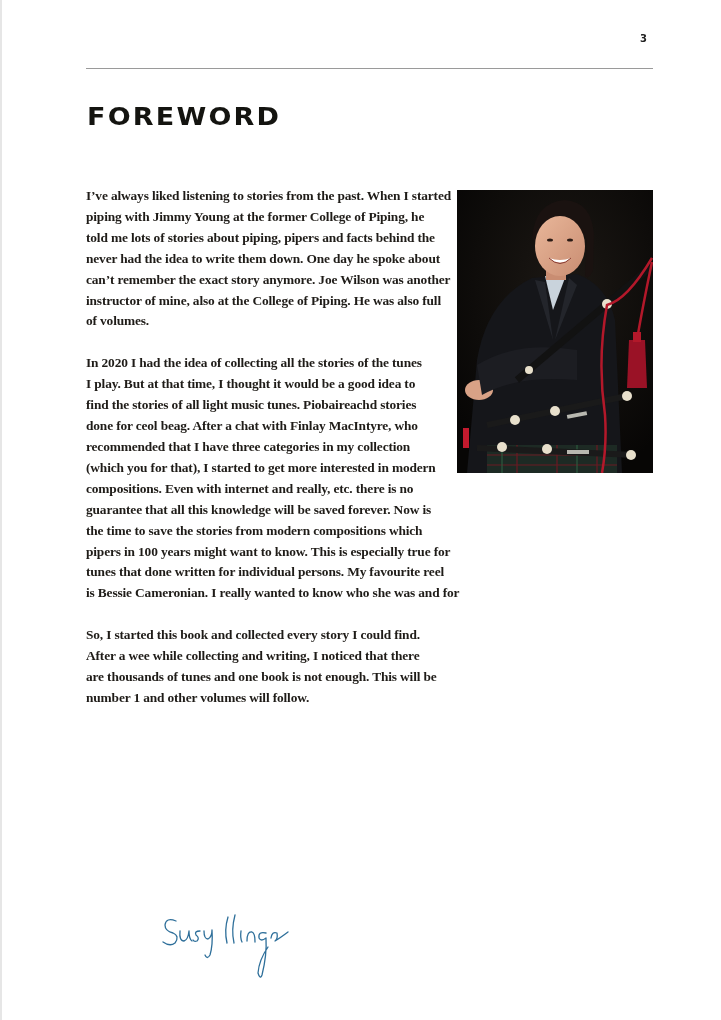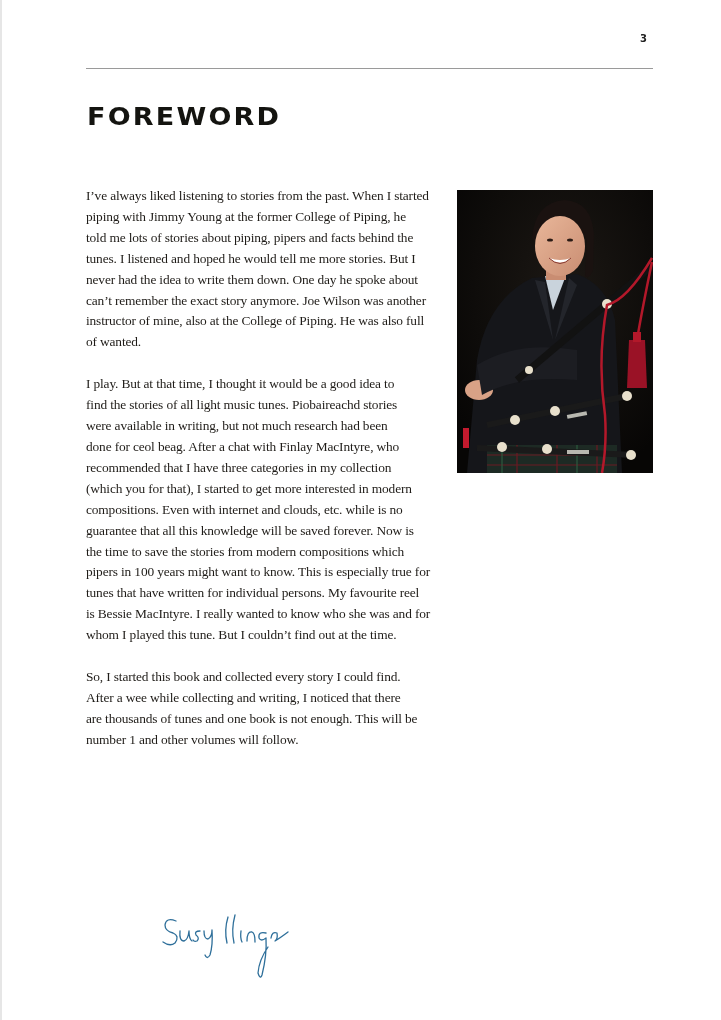--- a/index.html
+++ b/index.html
@@ -56,20 +56,21 @@
       top: 186px;
       left: 86px;
       width: 350px;
     }
     .para {
       margin: 0 0 21px 0;
       font-size: 13.4px;
       line-height: 20.9px;
       letter-spacing: -0.15px;
       white-space: nowrap;
+      font-weight: bold;
     }
     .para .line { display: block; }
     .photo {
       position: absolute;
       top: 190px;
       left: 457px;
       width: 196px;
       height: 283px;
       background: #0b0908;
       overflow: hidden;
@@ -91,40 +92,38 @@
 
 <div class="rule"></div>
 
 <h1 class="title">FOREWORD</h1>
 
 <div class="body-text">
   <p class="para">
     <span class="line">I’ve always liked listening to stories from the past. When I started</span>
     <span class="line">piping with Jimmy Young at the former College of Piping, he</span>
     <span class="line">told me lots of stories about piping, pipers and facts behind the</span>
-    <span class="line">tunes. I listened and hoped he would tell me more stories. But I</span>
     <span class="line">never had the idea to write them down. One day he spoke about</span>
     <span class="line">can’t remember the exact story anymore. Joe Wilson was another</span>
     <span class="line">instructor of mine, also at the College of Piping. He was also full</span>
-    <span class="line">of wanted.</span>
+    <span class="line">of volumes.</span>
   </p>
   <p class="para">
+    <span class="line">In 2020 I had the idea of collecting all the stories of the tunes</span>
     <span class="line">I play. But at that time, I thought it would be a good idea to</span>
     <span class="line">find the stories of all light music tunes. Piobaireachd stories</span>
-    <span class="line">were available in writing, but not much research had been</span>
     <span class="line">done for ceol beag. After a chat with Finlay MacIntyre, who</span>
     <span class="line">recommended that I have three categories in my collection</span>
     <span class="line">(which you for that), I started to get more interested in modern</span>
-    <span class="line">compositions. Even with internet and clouds, etc. while is no</span>
+    <span class="line">compositions. Even with internet and really, etc. there is no</span>
     <span class="line">guarantee that all this knowledge will be saved forever. Now is</span>
     <span class="line">the time to save the stories from modern compositions which</span>
     <span class="line">pipers in 100 years might want to know. This is especially true for</span>
-    <span class="line">tunes that have written for individual persons. My favourite reel</span>
-    <span class="line">is Bessie MacIntyre. I really wanted to know who she was and for</span>
-    <span class="line">whom I played this tune. But I couldn’t find out at the time.</span>
+    <span class="line">tunes that done written for individual persons. My favourite reel</span>
+    <span class="line">is Bessie Cameronian. I really wanted to know who she was and for</span>
   </p>
   <p class="para">
     <span class="line">So, I started this book and collected every story I could find.</span>
     <span class="line">After a wee while collecting and writing, I noticed that there</span>
     <span class="line">are thousands of tunes and one book is not enough. This will be</span>
     <span class="line">number 1 and other volumes will follow.</span>
   </p>
 </div>
 
 <div class="photo" title="Portrait of a smiling piper in a dark jacket holding bagpipes with red cords against a black background">

